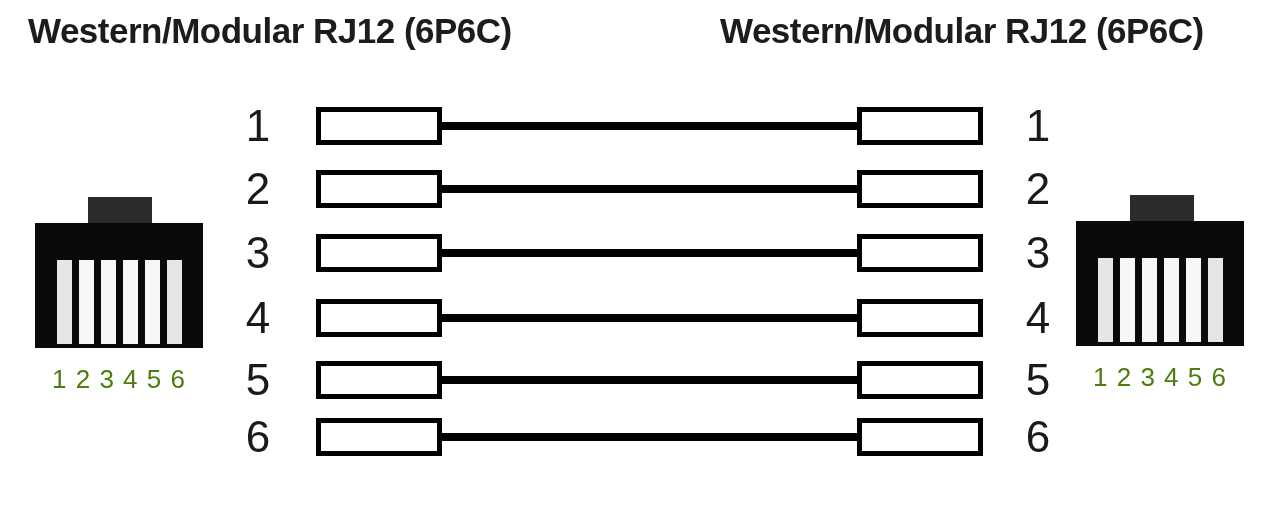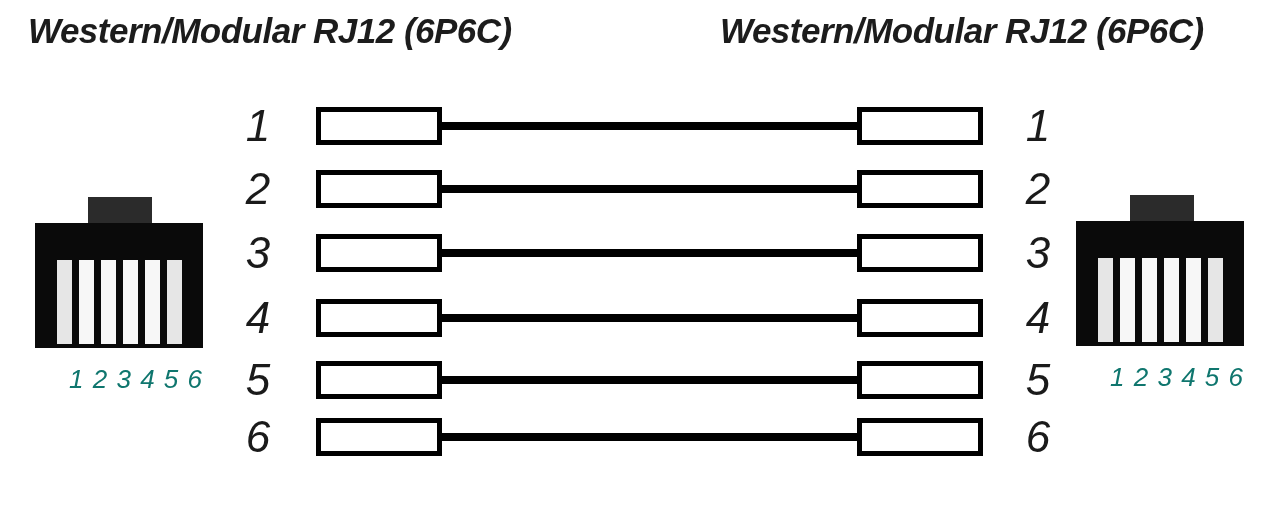--- a/index.html
+++ b/index.html
@@ -3,21 +3,20 @@
 <meta charset="utf-8">
 <style>
   html, body { margin: 0; padding: 0; background: #ffffff; }
   .canvas {
     position: relative;
     width: 1280px;
     height: 509px;
     background: #ffffff;
     font-family: "Liberation Sans", sans-serif;
     overflow: hidden;
-    font-style: italic;
   }
 
   
   .title {
     position: absolute;
     top: 11px;
     font-size: 35px;
     font-weight: bold;
     letter-spacing: -0.5px;
     color: #1c1c1c;
@@ -92,24 +91,24 @@
     align-items: flex-end;
     gap: 7px;
     padding-bottom: 4px;
   }
   .pin-slot { width: 15px; height: 84px; background: #f7f7f7; }
   .pin-slot-outer { background: #e6e6e6; }
 
   .connector-pin-labels {
     margin-top: 16px;
     width: 168px;
-    text-align: right;
+    text-align: center;
     font-size: 26px;
     letter-spacing: 1px;
-    color: #0f766e;
+    color: #4d7c0f;
     white-space: nowrap;
   }
 </style>
 </head>
 <body>
 
 <div class="canvas">
 
   <div class="title title-left">Western/Modular RJ12 (6P6C)</div>
   <div class="title title-right">Western/Modular RJ12 (6P6C)</div>

